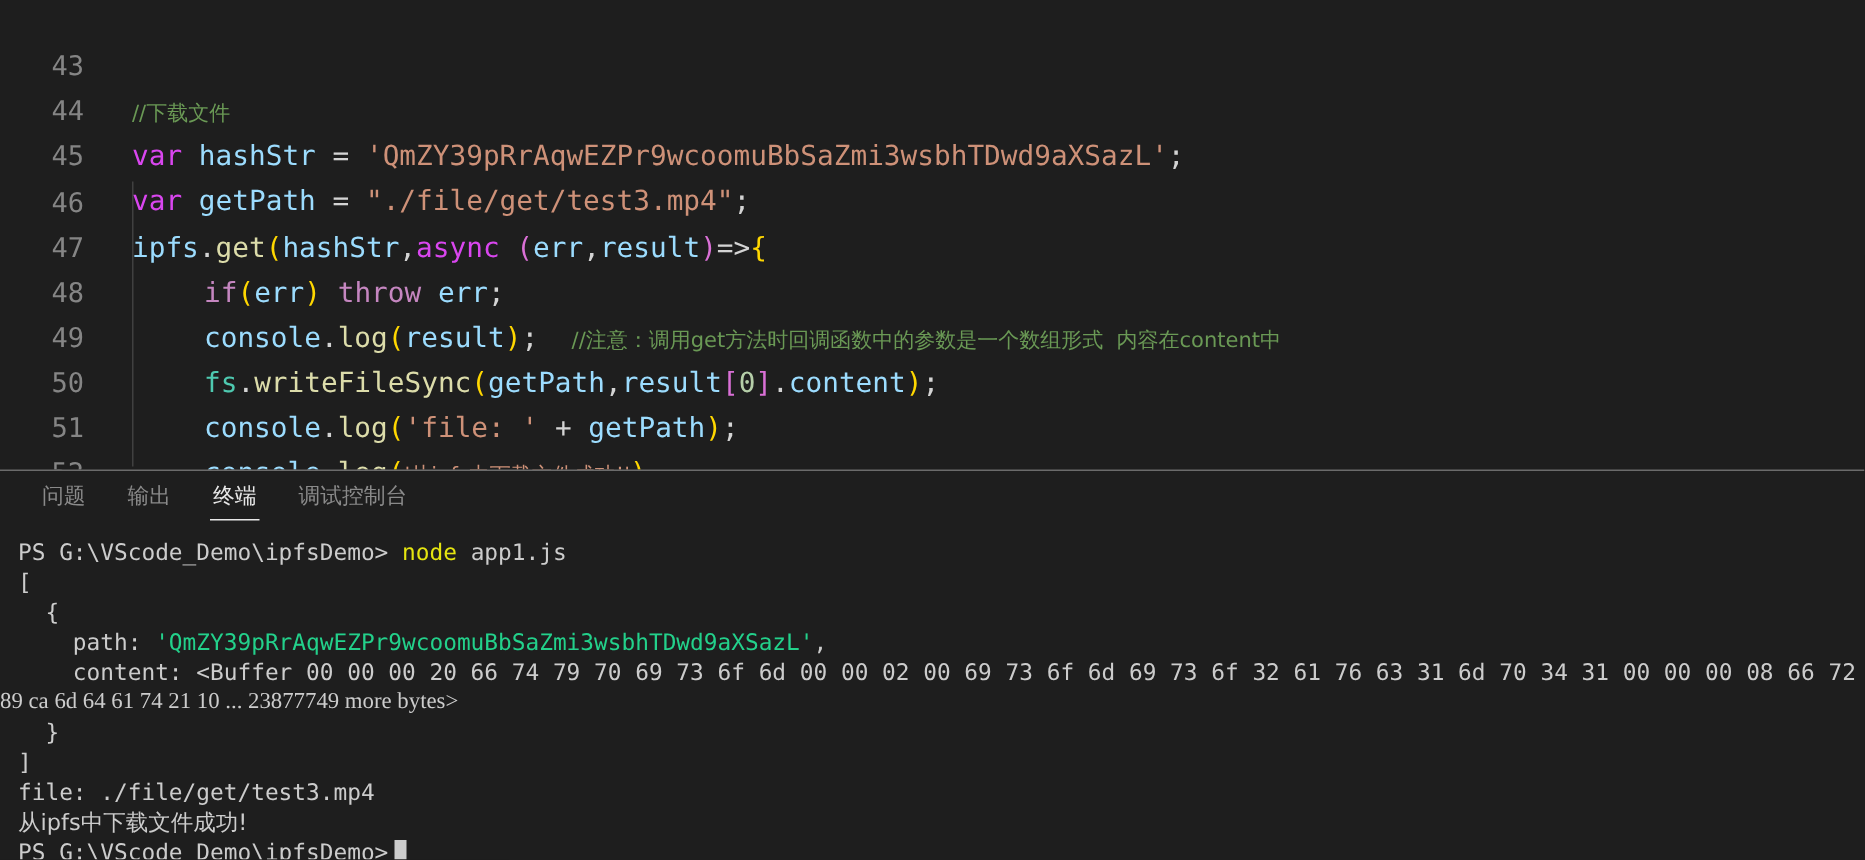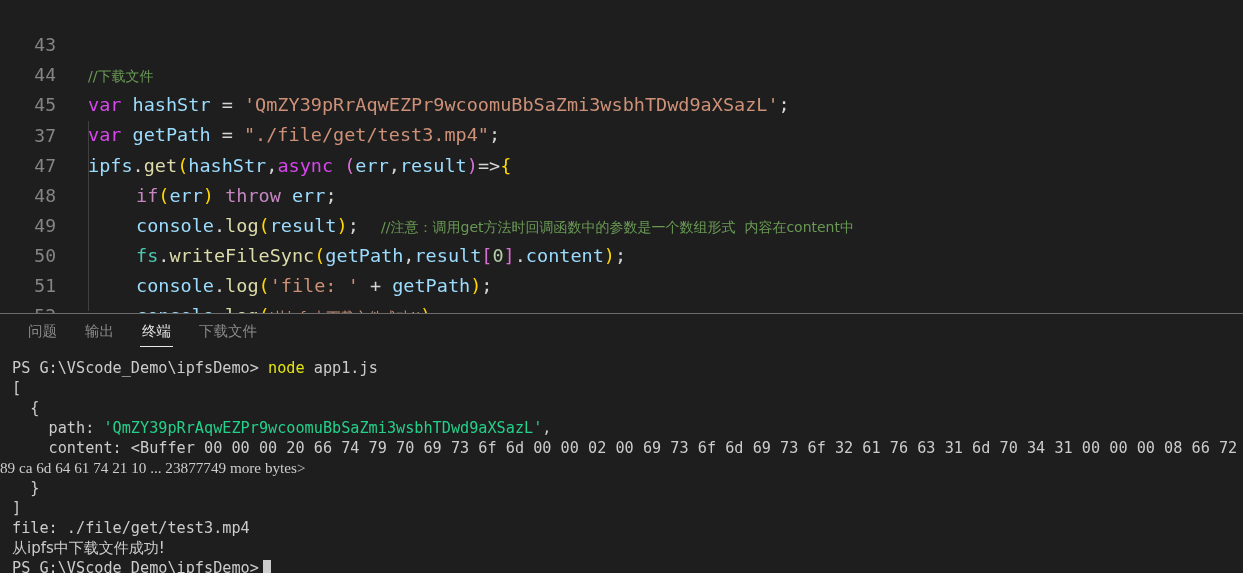--- a/index.html
+++ b/index.html
@@ -193,21 +193,21 @@
       <span class="lineno">44</span>
       <span class="codetext"><span class="t-keyword">var</span><span class="t-plain"> </span><span class="t-var">hashStr</span><span class="t-op"> = </span><span class="t-string">'QmZY39pRrAqwEZPr9wcoomuBbSaZmi3wsbhTDwd9aXSazL'</span><span class="t-plain">;</span></span>
     </div>
 
     <div class="code-row" style="top:60px;position:absolute;left:0;width:100%;">
       <span class="lineno">45</span>
       <span class="codetext"><span class="t-keyword">var</span><span class="t-plain"> </span><span class="t-var">getPath</span><span class="t-op"> = </span><span class="t-string">"./file/get/test3.mp4"</span><span class="t-plain">;</span></span>
     </div>
 
     <div class="code-row" style="top:91px;position:absolute;left:0;width:100%;">
-      <span class="lineno">37</span>
+      <span class="lineno">46</span>
       <span class="codetext"><span class="t-ipfs">ipfs</span><span class="t-plain">.</span><span class="t-func">get</span><span class="t-paren1">(</span><span class="t-var">hashStr</span><span class="t-plain">,</span><span class="t-keyword">async</span><span class="t-plain"> </span><span class="t-paren2">(</span><span class="t-var">err</span><span class="t-plain">,</span><span class="t-var">result</span><span class="t-paren2">)</span><span class="t-plain">=&gt;</span><span class="t-paren1">{</span></span>
     </div>
 
     <div class="code-row" style="top:121px;position:absolute;left:0;width:100%;">
       <span class="lineno">47</span>
       <span class="codetext" style="left:136px;"><span class="t-ctrl">if</span><span class="t-paren1">(</span><span class="t-var">err</span><span class="t-paren1">)</span><span class="t-plain"> </span><span class="t-ctrl">throw</span><span class="t-plain"> </span><span class="t-var">err</span><span class="t-plain">;</span></span>
     </div>
 
     <div class="code-row" style="top:151px;position:absolute;left:0;width:100%;">
       <span class="lineno">48</span>
@@ -242,21 +242,21 @@
   </div>
 
   <div class="panel-divider"></div>
 
   <div class="panel">
 
     <div class="panel-tabs">
       <div class="panel-tab"><span>问题</span></div>
       <div class="panel-tab"><span>输出</span></div>
       <div class="panel-tab active"><span>终端</span><span class="tab-underline"></span></div>
-      <div class="panel-tab"><span>下载文件</span></div>
+      <div class="panel-tab"><span>调试控制台</span></div>
     </div>
 
     <div class="terminal">
 
       <div class="term-line"><span class="term-white">PS G:\VScode_Demo\ipfsDemo&gt;</span><span class="term-white"> </span><span class="term-yellow">node</span><span class="term-white"> app1.js</span></div>
 
       <div class="term-line"><span class="term-white">[</span></div>
 
       <div class="term-line"><span class="term-white">  {</span></div>
 

